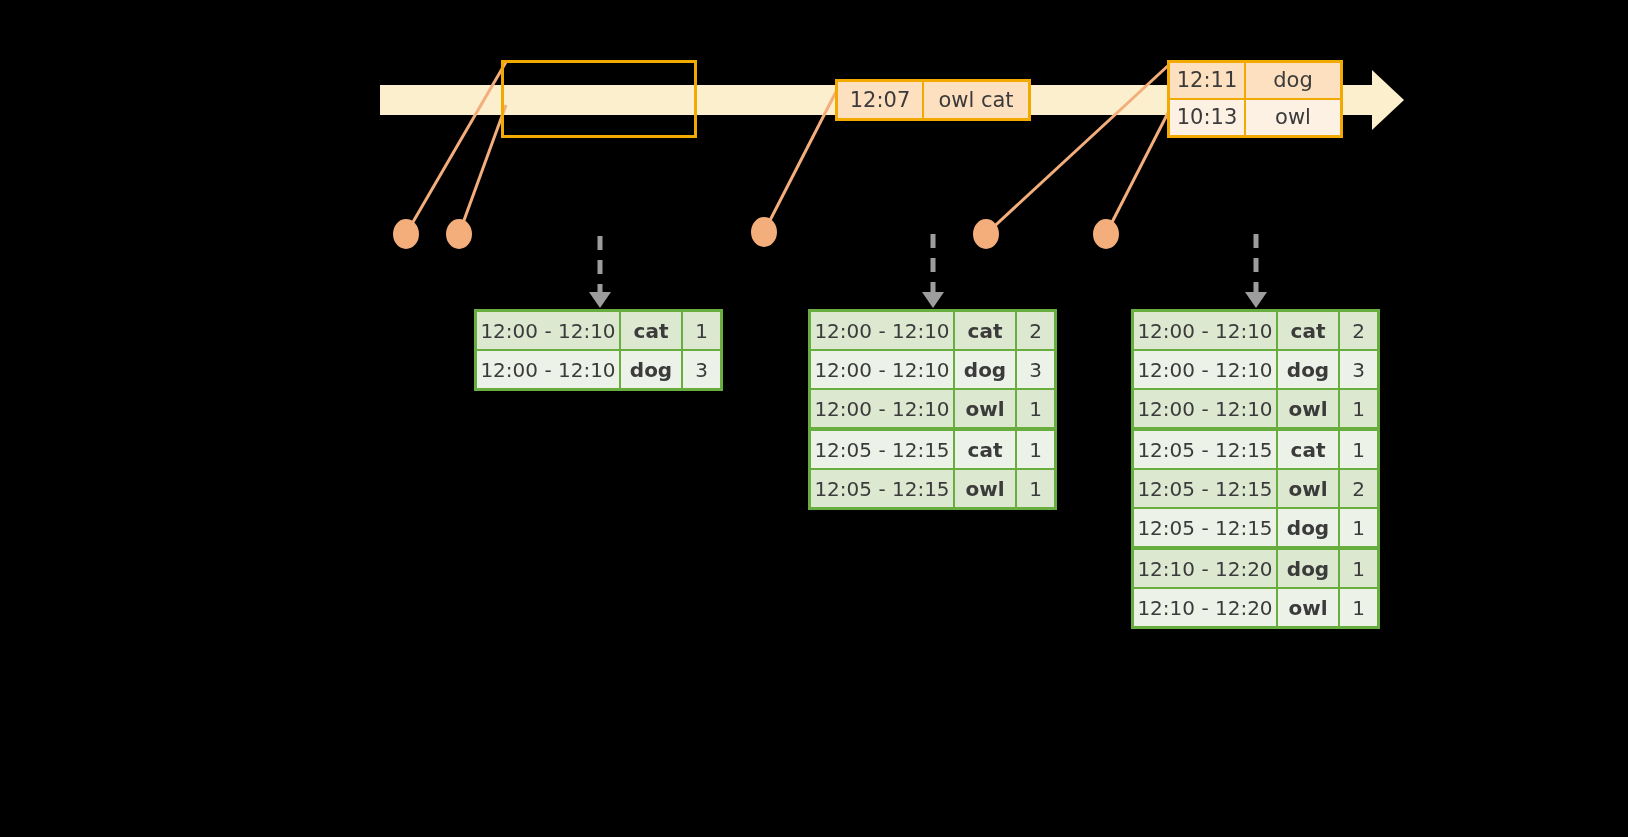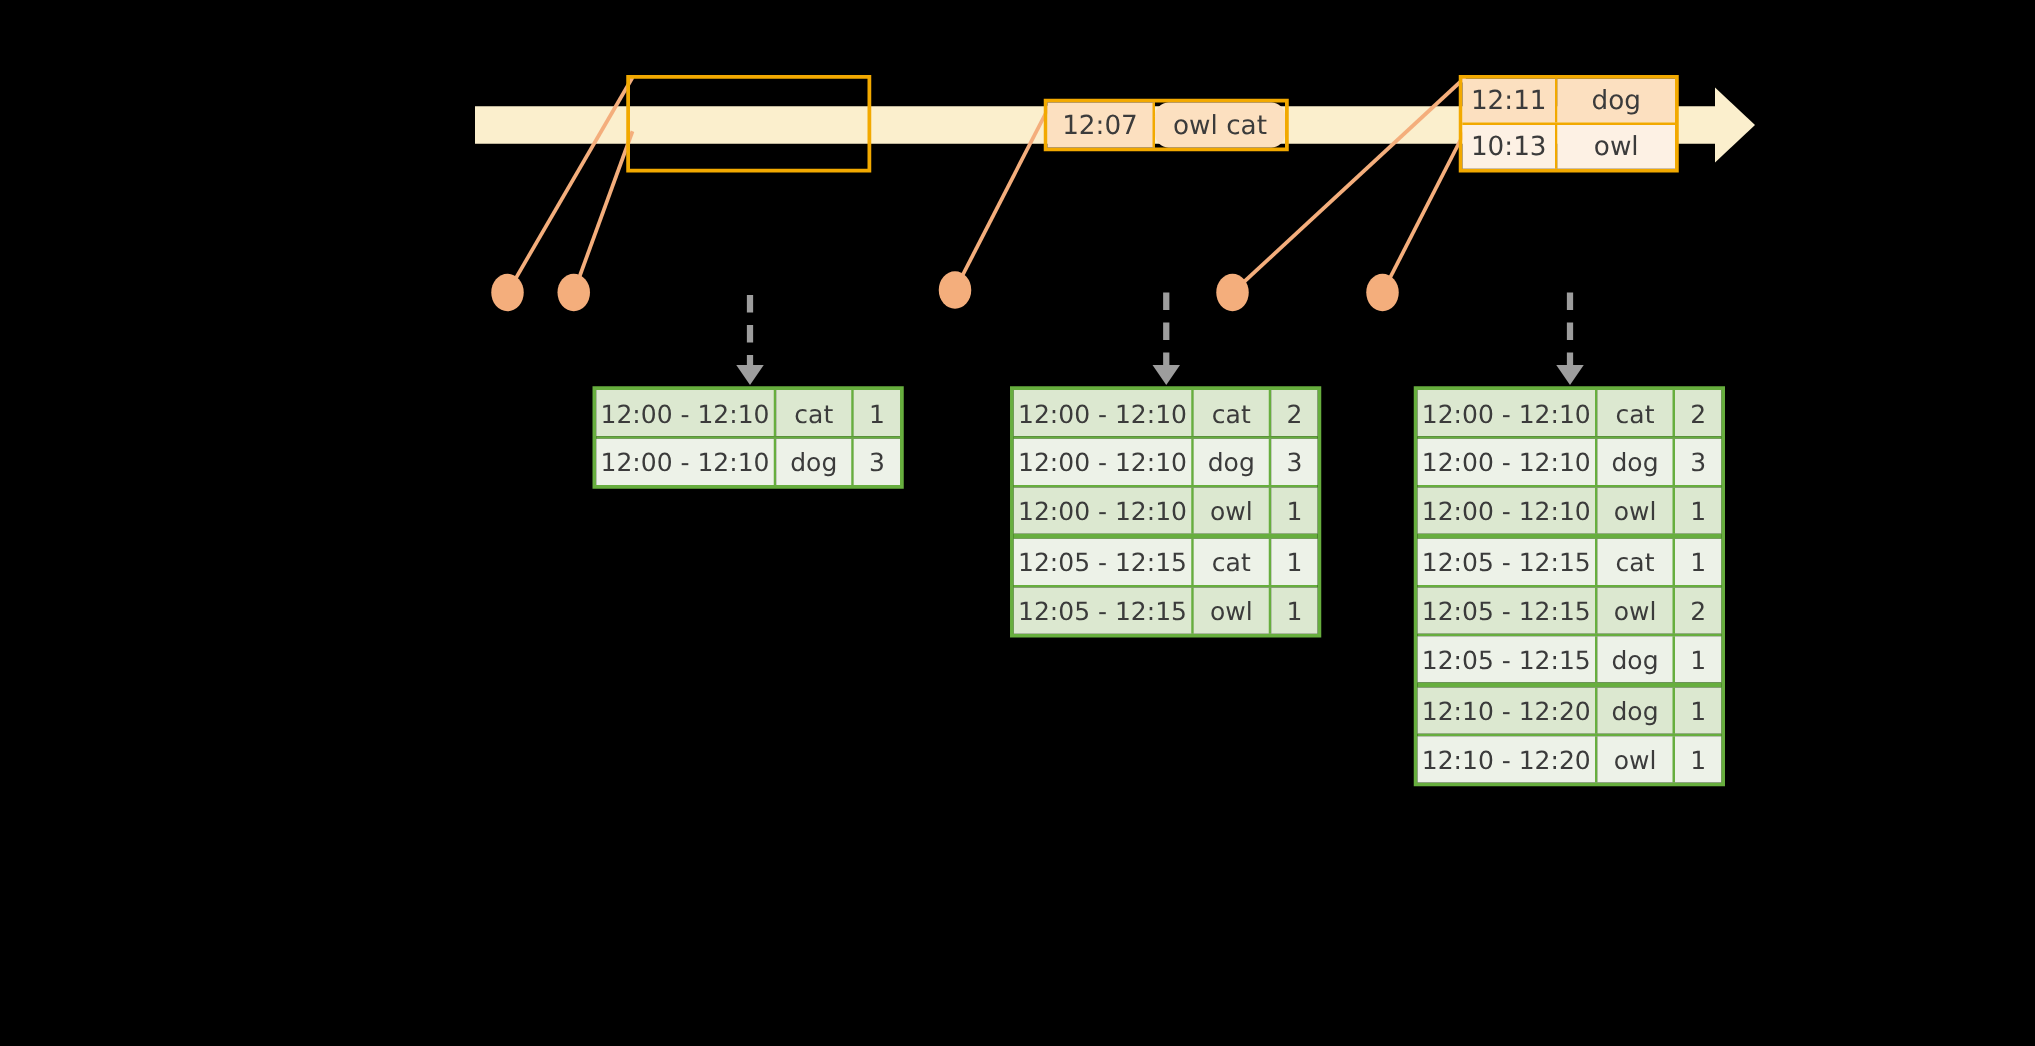--- a/index.html
+++ b/index.html
@@ -37,21 +37,21 @@
     z-index:5;
   }
   .tbl-row{display:flex;height:37px;text-align:right;}
   .tbl-row + .tbl-row{border-top:2px solid #67AE3E;}
   .tbl-row.group-start{border-top:4px solid #67AE3E;}
   .c-window,.c-key,.c-count{
     display:flex;align-items:center;justify-content:center;
     color:#3b3b3b;font-size:20px;line-height:1;white-space:nowrap;
   }
   .c-window{border-right:2px solid #67AE3E;}
-  .c-key{border-right:2px solid #67AE3E;}
+  .c-key{border-right:2px solid #67AE3E;font-weight:bold;}
   .shade-a .c-window,.shade-a .c-key,.shade-a .c-count{background:#DCE8D0;}
   .shade-b .c-window,.shade-b .c-key,.shade-b .c-count{background:#EDF2E8;}
 </style>
 </head>
 <body>
 
 <div id="stage">
   <svg id="svg-layer" viewBox="0 0 1628 837" xmlns="http://www.w3.org/2000/svg">
       <rect x="380" y="85" width="992" height="30" fill="#FBEFCD"></rect>
       <polygon points="1372,70 1372,130 1404,100" fill="#FBEFCD"></polygon>
@@ -71,21 +71,21 @@
       <polygon points="922,292 944,292 933,308" fill="#9D9D9D"></polygon>
       <line x1="1256" y1="234" x2="1256" y2="294" stroke="#9D9D9D" stroke-width="5" stroke-dasharray="14 10"></line>
       <polygon points="1245,292 1267,292 1256,308" fill="#9D9D9D"></polygon>
     </svg>
   <div id="boxes-layer">
       <div class="event-box" style="left: 501px; top: 60px; width: 196px; height: 78px;">
       </div>
       <div class="event-box" style="left: 835px; top: 79px; width: 196px; height: 42px;">
         <div class="event-row row-a">
           <div class="ev-time" style="width: 84px;">12:07</div>
-          <div class="ev-payload" style="flex: 1 1 auto; border-radius: 11px;">owl cat</div>
+          <div class="ev-payload" style="flex: 1 1 auto;">owl cat</div>
         </div>
       </div>
       <div class="event-box" style="left: 1167px; top: 60px; width: 176px; height: 78px;">
         <div class="event-row row-a">
           <div class="ev-time" style="width: 74px;">12:11</div>
           <div class="ev-payload" style="flex: 1 1 auto;">dog</div>
         </div>
         <div class="event-row row-b">
           <div class="ev-time" style="width: 74px;">10:13</div>
           <div class="ev-payload" style="flex: 1 1 auto;">owl</div>

